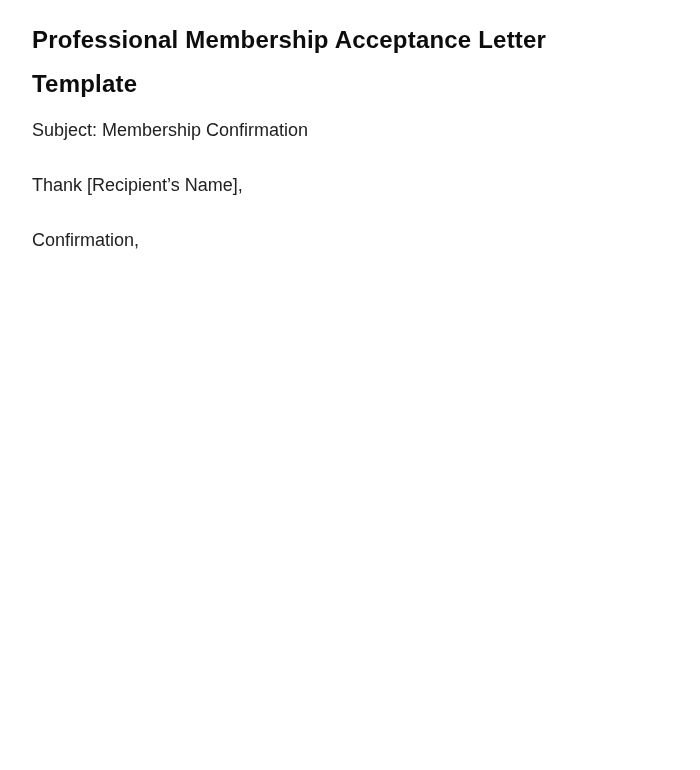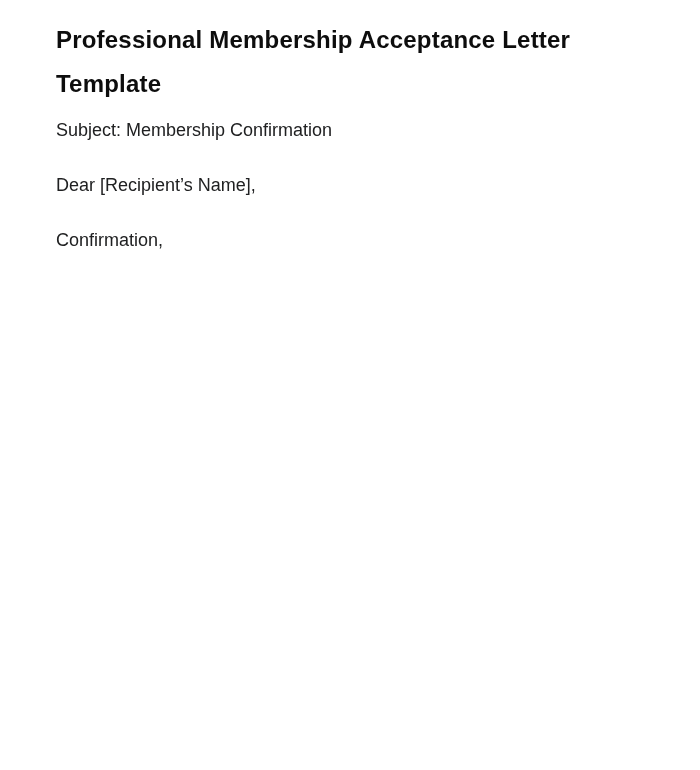--- a/index.html
+++ b/index.html
@@ -8,21 +8,21 @@
     background: #ffffff;
   }
   body {
     width: 700px;
     height: 770px;
     font-family: "Liberation Sans", "DejaVu Sans", sans-serif;
     color: #202122;
     overflow: hidden;
   }
   .letter {
-    padding: 18px 40px 0 56px;
+    padding: 18px 40px 0 32px;
     max-width: 620px;
   }
   .letter h1 {
     margin: 0 0 7px 0;
     font-size: 24px;
     line-height: 44px;
     font-weight: 700;
     color: #0d0d0d;
     white-space: pre-line;
     letter-spacing: 0.2px;
@@ -35,15 +35,15 @@
     white-space: pre-line;
   }
 </style>
 </head>
 <body>
 
 <div class="letter">
   <h1>Professional Membership Acceptance Letter
 Template</h1>
   <p>Subject: Membership Confirmation</p>
-  <p>Dear [Recipient’s Name],</p>
+  <p>Thank [Recipient’s Name],</p>
   <p>Confirmation,</p>
 </div>
 
 </body></html>

